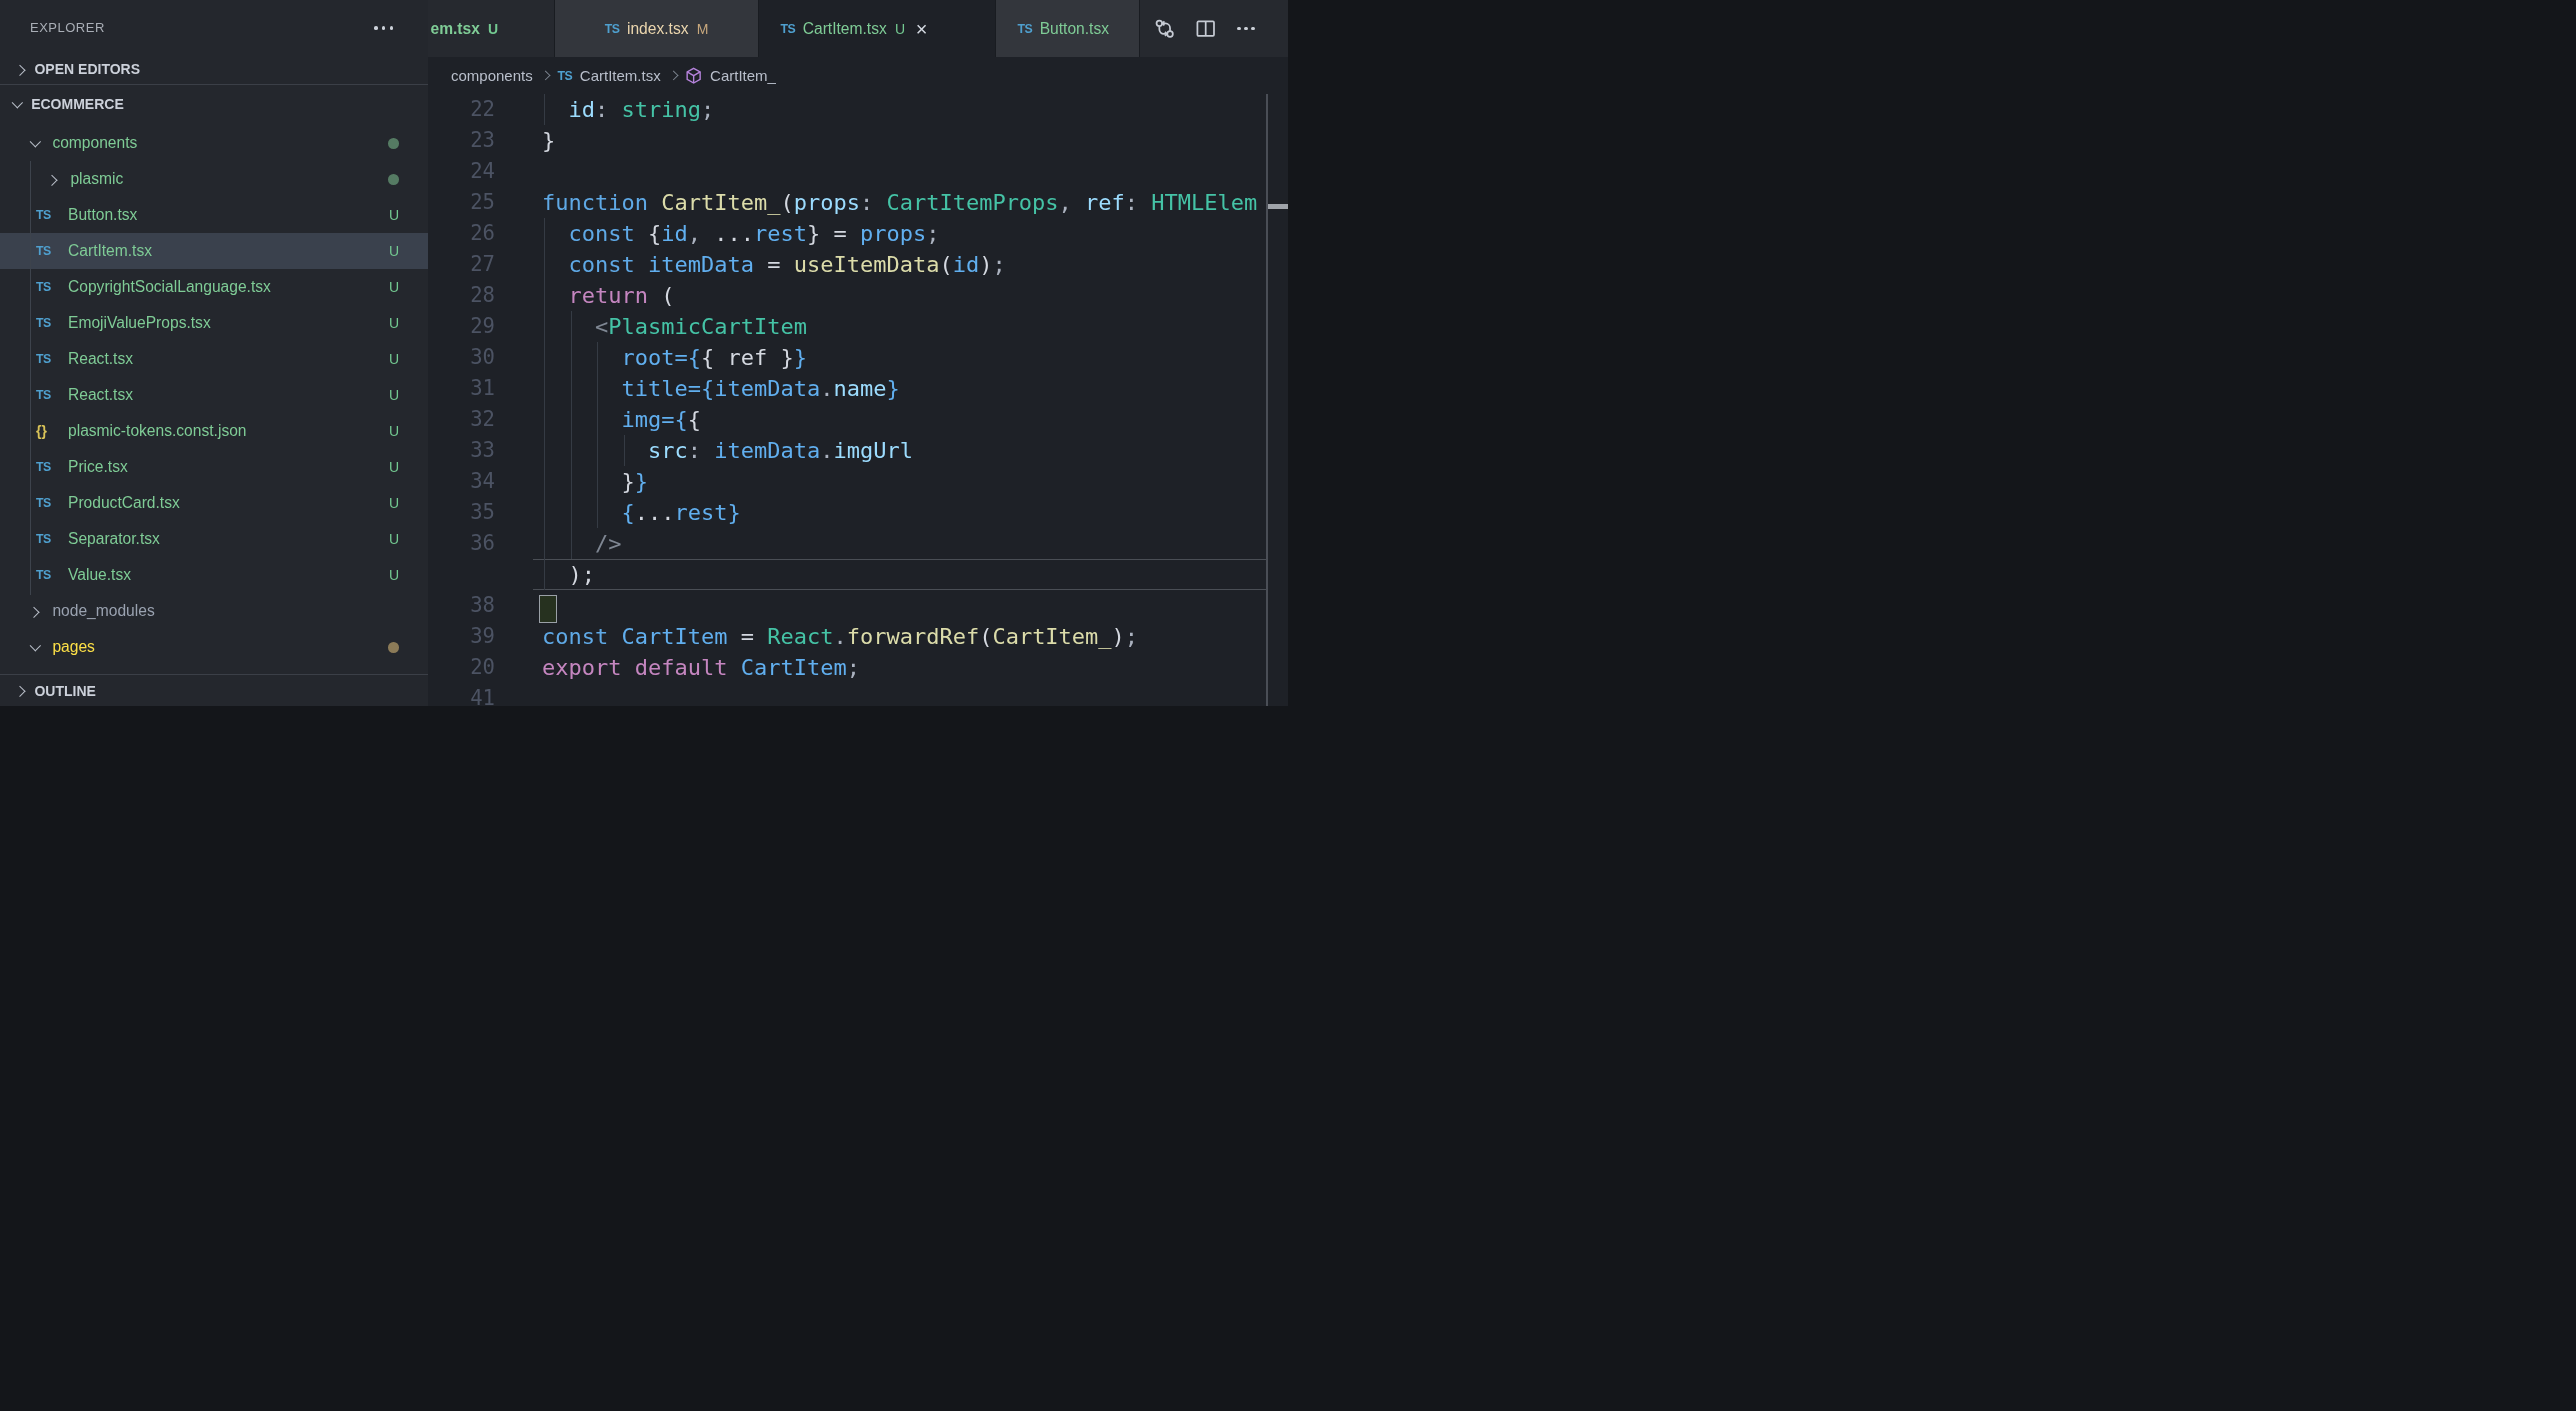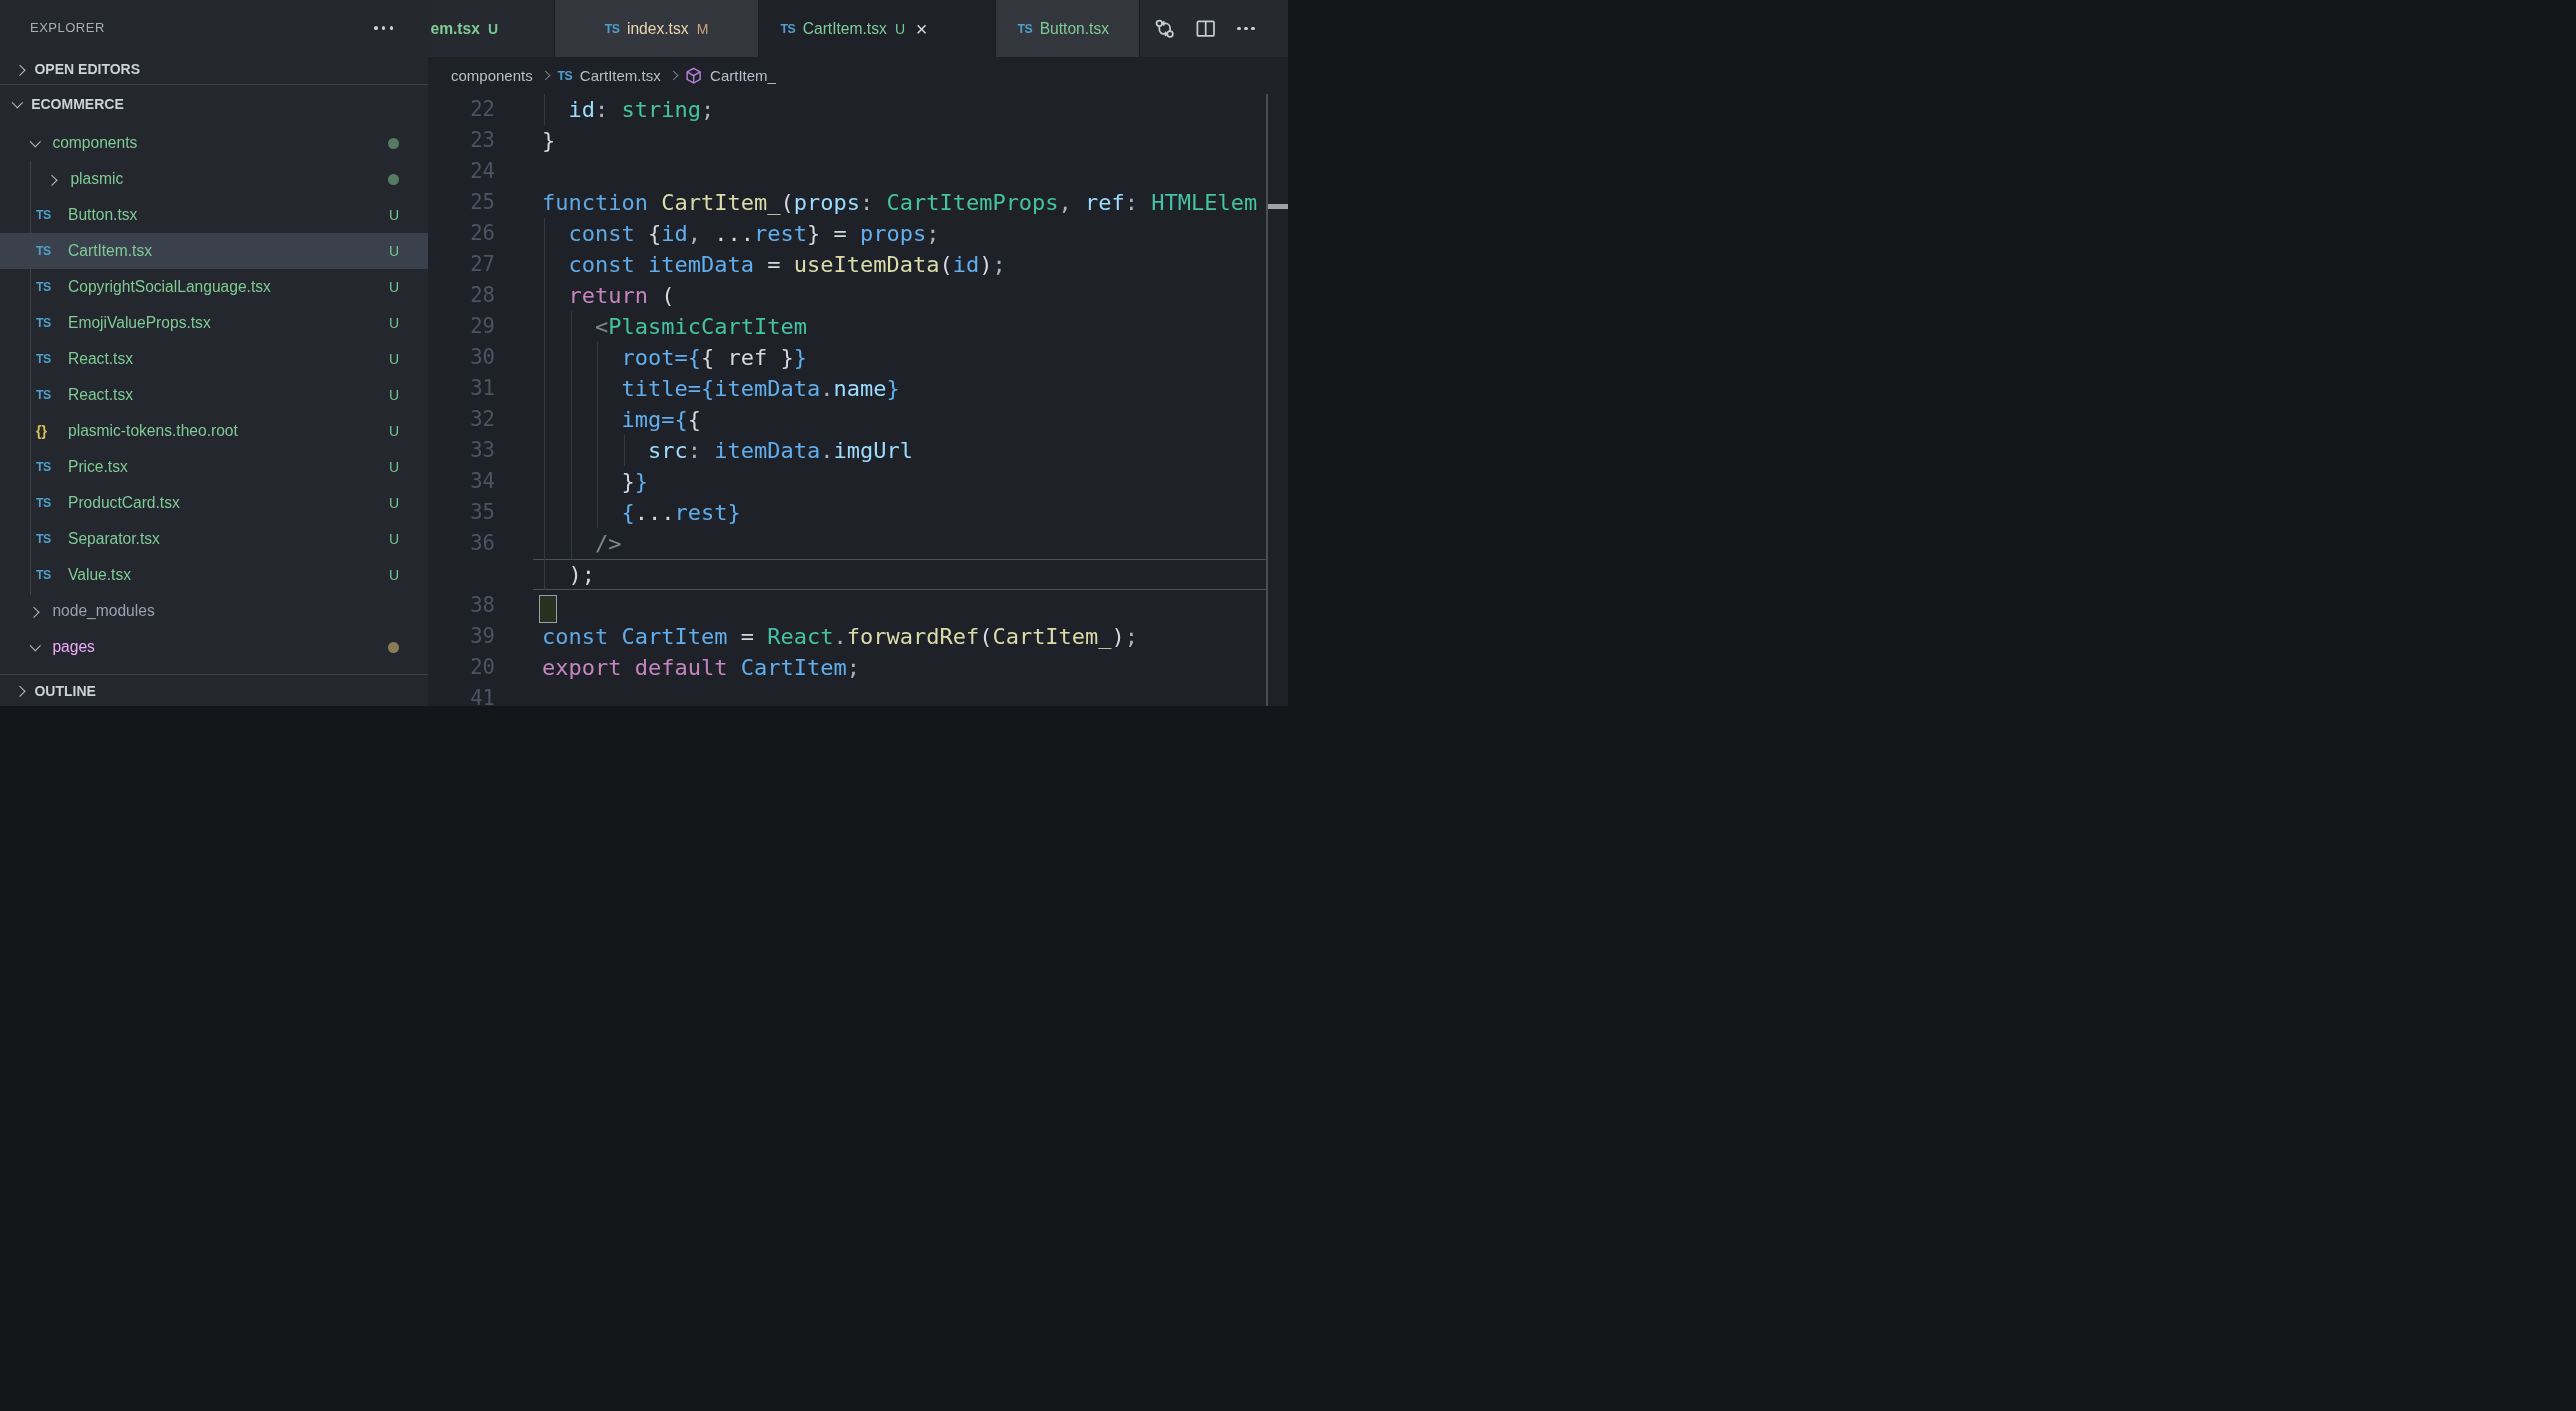--- a/index.html
+++ b/index.html
@@ -27,21 +27,21 @@
   .chev{width:7.4px;height:7.4px;border-right:1.5px solid #b8bec8;border-bottom:1.5px solid #b8bec8;
         transform:rotate(-45deg) translate(-0.8px,0.8px);}
   .chev.down{transform:rotate(45deg) translate(0,-1.6px);}
 
   #tree{position:absolute;left:0;top:125px;width:428px;}
   .trow{position:relative;height:36px;display:flex;align-items:center;cursor:pointer;}
   .trow.sel{background:#3a414d;}
   .trow .label{font-size:15.6px;white-space:nowrap;}
   .lbl-green{color:#7fcc96;}
   .lbl-gray{color:#9aa2b0;}
-  .lbl-tan{color:#f0abfc;}
+  .lbl-tan{color:#fde047;}
   .ml-f0{margin-left:26px;}  
   .ml-f1{margin-left:44px;}  
   .gap{width:10px;flex:0 0 auto;}
   .ficon{margin-left:36px;width:22px;flex:0 0 auto;text-align:left;font-weight:bold;}
   .ts-badge{color:#4fa0cf;font-size:12.3px;letter-spacing:-0.4px;}
   .json-badge{color:#d9c358;font-size:14px;}
   .badge-u{position:absolute;left:385px;width:18px;text-align:center;color:#73c991;font-size:14px;}
   .badge-dot{position:absolute;left:388px;top:13px;width:10.7px;height:10.7px;border-radius:50%;}
   .dot-green{background:#557b63;}
   .dot-tan{background:#8c7b58;}
@@ -172,21 +172,21 @@
       </div>
       <div class="trow">
         <span class="ficon ts-badge">TS</span>
         <span class="gap"></span>
         <span class="label lbl-green">React.tsx</span>
         <span class="badge-u">U</span>
       </div>
       <div class="trow">
         <span class="ficon json-badge">{}</span>
         <span class="gap"></span>
-        <span class="label lbl-green">plasmic-tokens.theo.root</span>
+        <span class="label lbl-green">plasmic-tokens.const.json</span>
         <span class="badge-u">U</span>
       </div>
       <div class="trow">
         <span class="ficon ts-badge">TS</span>
         <span class="gap"></span>
         <span class="label lbl-green">Price.tsx</span>
         <span class="badge-u">U</span>
       </div>
       <div class="trow">
         <span class="ficon ts-badge">TS</span>

